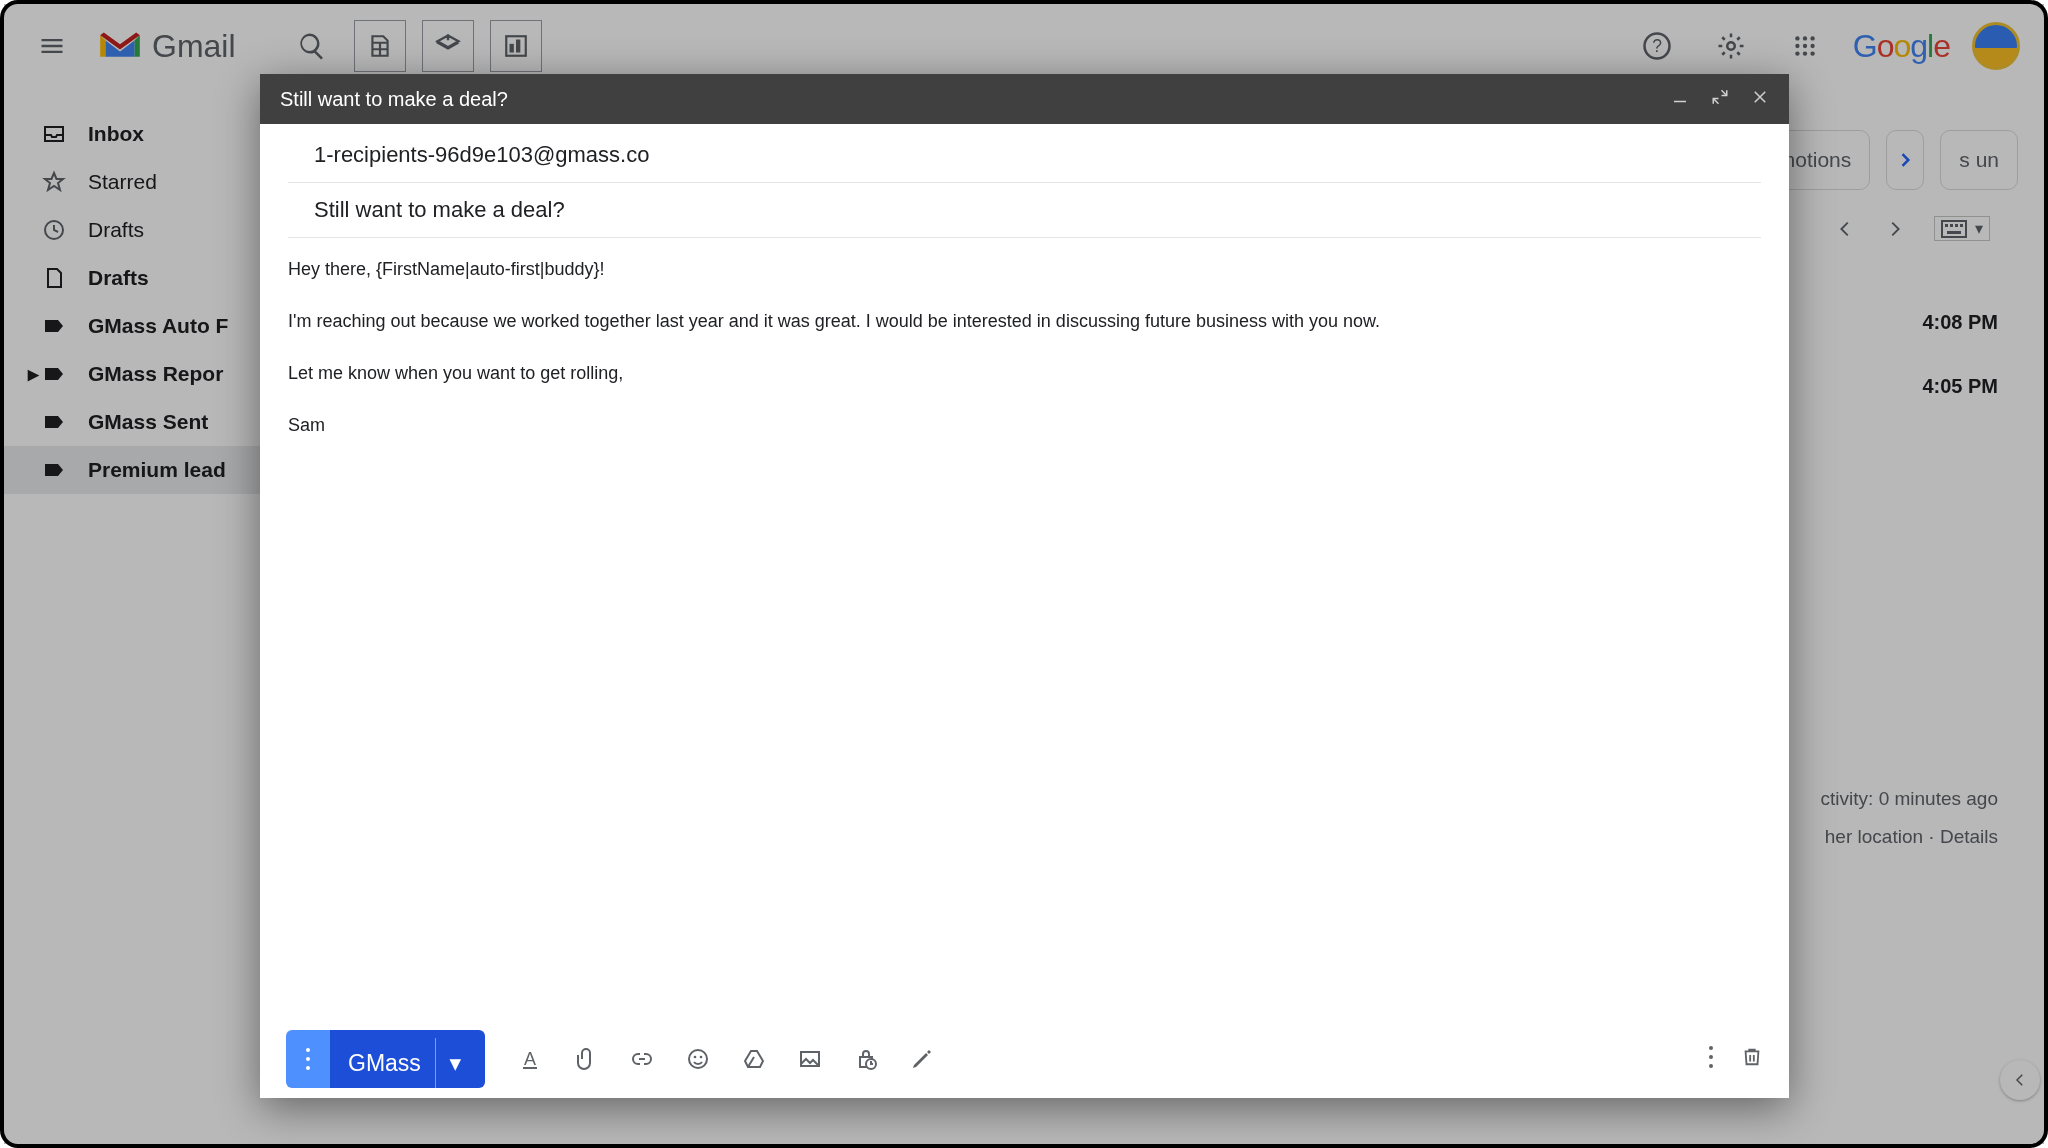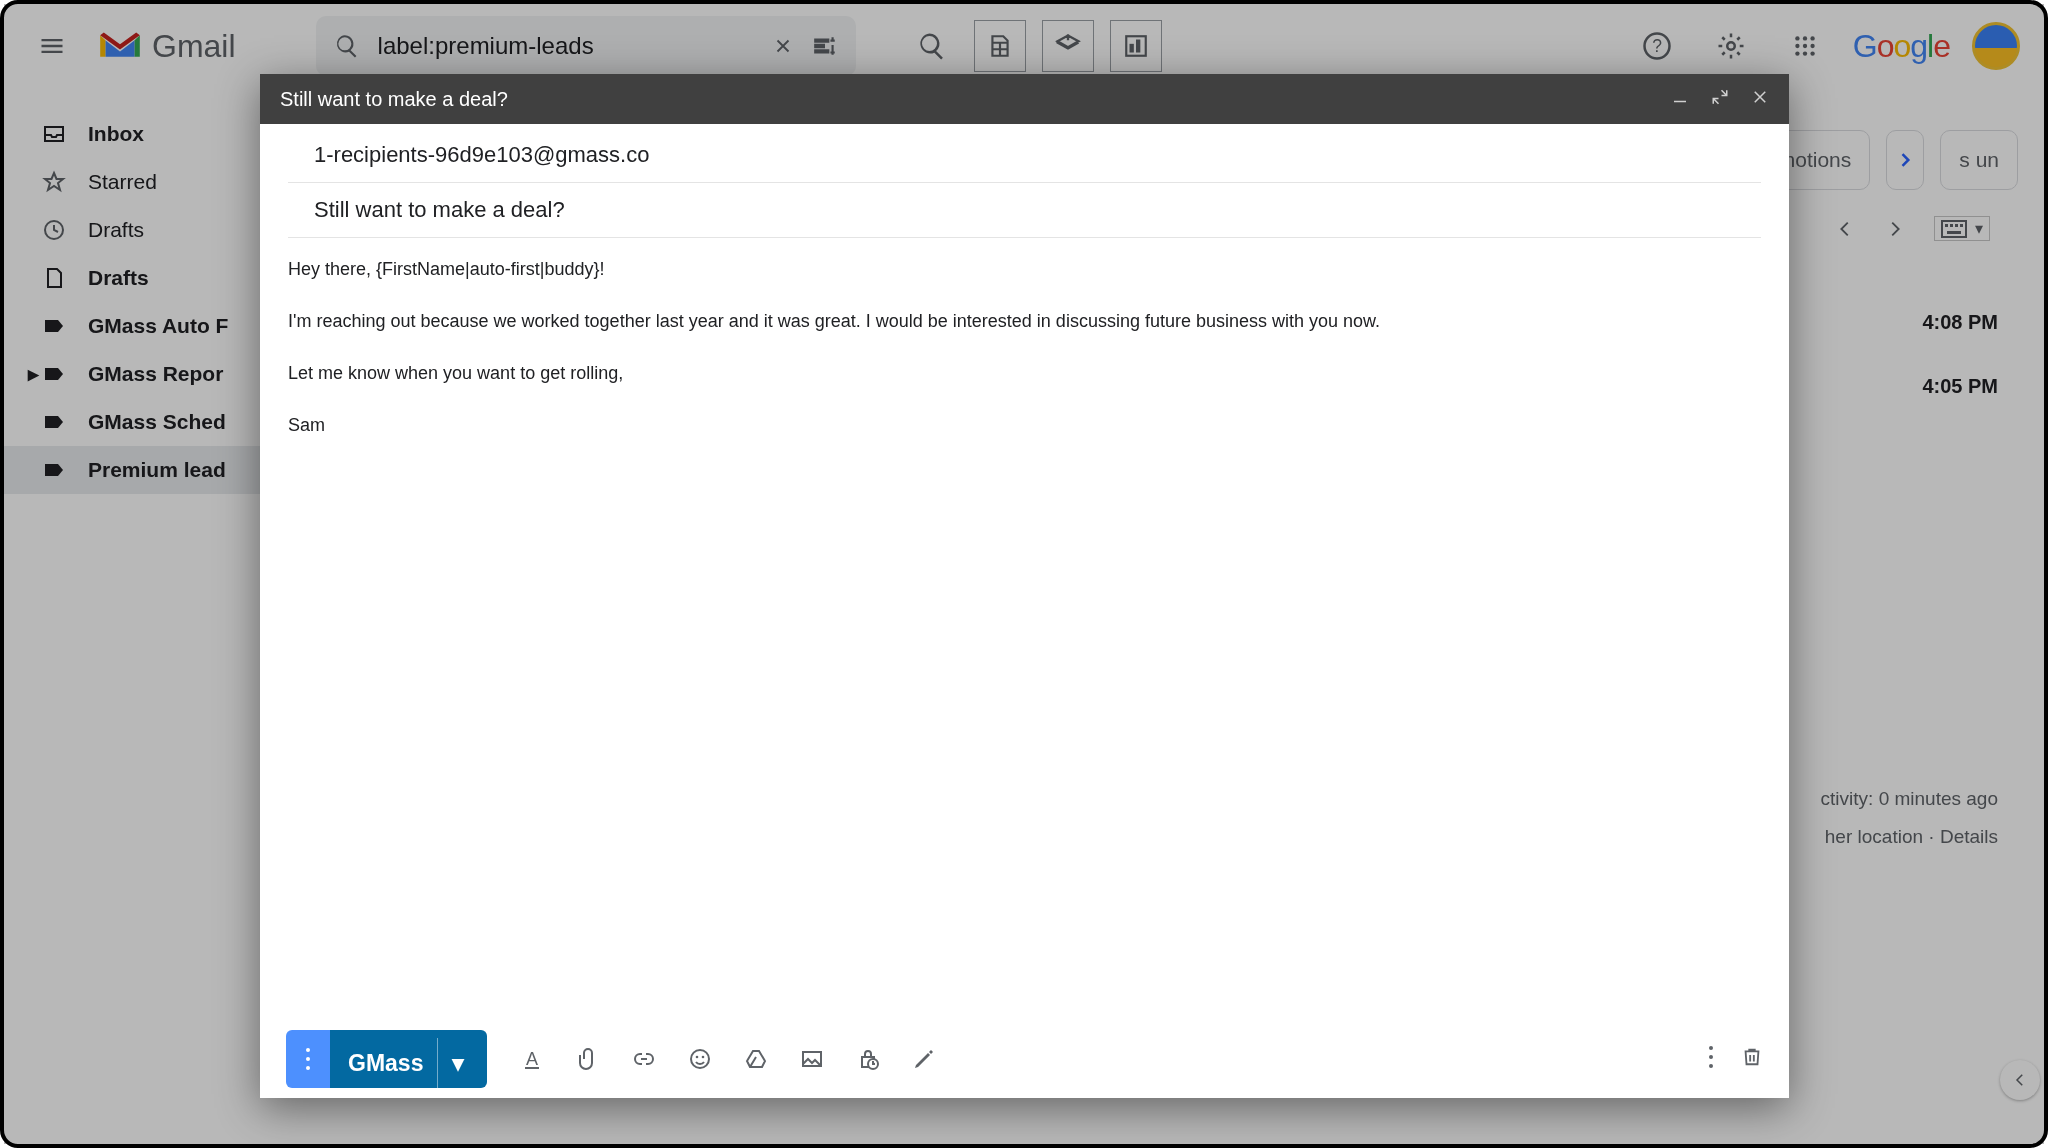--- a/index.html
+++ b/index.html
@@ -50,21 +50,21 @@
   .compose-win { position:absolute; left:260px; top:74px; width:1529px; height:1024px; background:#fff; box-shadow:0 10px 40px rgba(0,0,0,.45); display:flex; flex-direction:column; z-index:50; }
   .cw-titlebar { height:50px; background:#404040; color:#fff; display:flex; align-items:center; padding:0 20px; font-size:20px; }
   .cw-titlebar .winctrls { margin-left:auto; display:flex; gap:22px; color:#d0d0d0; }
   .cw-row { padding:14px 26px; font-size:22px; color:#202124; border-bottom:1px solid #e4e4e4; margin:0 28px; }
   .cw-row.to { border-top:none; margin-top:4px; }
   .cw-body { flex:1 1 auto; padding:18px 28px; font-size:18px; color:#202124; line-height:1.45; position:relative; }
   .cw-body p { margin-bottom:26px; }
   .cw-toolbar { height:78px; display:flex; align-items:center; padding:0 26px; gap:10px; }
   .gmass-grp { display:flex; height:58px; }
   .gmass-blue { width:44px; background:#4d90fe; border-radius:6px 0 0 6px; display:flex; align-items:center; justify-content:center; color:#fff; }
-  .gmass-red { background:#0369a1; color:#fff; border-radius:0 6px 6px 0; display:flex; align-items:center; padding:8px 10px 0 18px; font-size:23px; font-weight:700; }
+  .gmass-red { background:#1d4ed8; color:#fff; border-radius:0 6px 6px 0; display:flex; align-items:center; padding:8px 10px 0 18px; font-size:23px; font-weight:400; }
   .gmass-red .split { width:40px; height:100%; margin-left:14px; border-left:1px solid rgba(255,255,255,.45); display:flex; align-items:center; justify-content:center; }
   .fmt { display:flex; gap:22px; margin-left:18px; color:#5f6368; }
   .fmt .ico { width:34px; height:34px; display:flex; align-items:center; justify-content:center; }
   .cw-right { margin-left:auto; display:flex; gap:26px; color:#5f6368; }
 
   
   .arrow { position:absolute; left:670px; top:186px; pointer-events:none; }
 
   
   .goog span:nth-child(1){color:#4285F4}
@@ -87,32 +87,20 @@
     <svg class="gmail-mark" viewBox="0 0 52 40">
       <path fill="#EA4335" d="M26 24 4 8v0l22 16z"></path>
         <path fill="#FBBC05" d="M4 8v24h6V14z"></path>
         <path fill="#34A853" d="M42 14v18h6V8z"></path>
         <path fill="#4285F4" d="M10 32V14l16 12 16-12v18"></path>
         <path fill="#C5221F" d="M4 8l22 16L48 8l-4-3-18 13L8 5z"></path>
     </svg>
     <span class="gmail-word">Gmail</span>
   </div>
 
-  <div class="searchbox">
-    <svg width="26" height="26" viewBox="0 0 24 24">
-        <path fill="#5f6368" d="M10 2a8 8 0 015.3 13.9l5.4 5.4-1.4 1.4-5.4-5.4A8 8 0 1110 2zm0 2a6 6 0 100 12 6 6 0 000-12z"></path>
-      </svg>
-    <span class="text">label:premium-leads</span>
-    <svg width="22" height="22" viewBox="0 0 24 24">
-        <path fill="#5f6368" d="M18 6L6 18M6 6l12 12" stroke="#5f6368" stroke-width="2"></path>
-      </svg>
-    <svg width="26" height="26" viewBox="0 0 24 24">
-        <path fill="#5f6368" d="M3 6h12v2H3zm0 5h8v2H3zm0 5h12v2H3zM19 4v4m0 3v9m-2-13h4m-4 11h4" stroke="#5f6368" stroke-width="2"></path>
-      </svg>
-  </div>
 
   <div class="ext-icons">
     <div class="ext" style="border:none">
         <svg width="30" height="30" viewBox="0 0 24 24">
           <path fill="#5f6368" d="M10 2a8 8 0 015.3 13.9l5.4 5.4-1.4 1.4-5.4-5.4A8 8 0 1110 2zm0 2a6 6 0 100 12 6 6 0 000-12z"></path>
         </svg>
       </div>
     <div class="ext">
         <svg width="26" height="26" viewBox="0 0 24 24">
           <path fill="none" stroke="#5f6368" stroke-width="2" d="M5 3h10l4 4v14H5zM5 9h14M5 15h14M12 9v12"></path>
@@ -203,21 +191,21 @@
         <span class="nav-caret">▸</span>
         <svg width="24" height="24" viewBox="0 0 24 24">
           <path fill="#202124" d="M3 6h13l5 6-5 6H3z"></path>
         </svg>
         <span>GMass Repor</span>
       </div>
     <div class="nav-item bold">
         <svg width="24" height="24" viewBox="0 0 24 24">
           <path fill="#202124" d="M3 6h13l5 6-5 6H3z"></path>
         </svg>
-        <span>GMass Sched</span>
+        <span>GMass Sent</span>
       </div>
     <div class="nav-item bold active">
         <svg width="24" height="24" viewBox="0 0 24 24">
           <path fill="#202124" d="M3 6h13l5 6-5 6H3z"></path>
         </svg>
         <span>Premium lead</span>
       </div>
   </div>
 </div>
 

